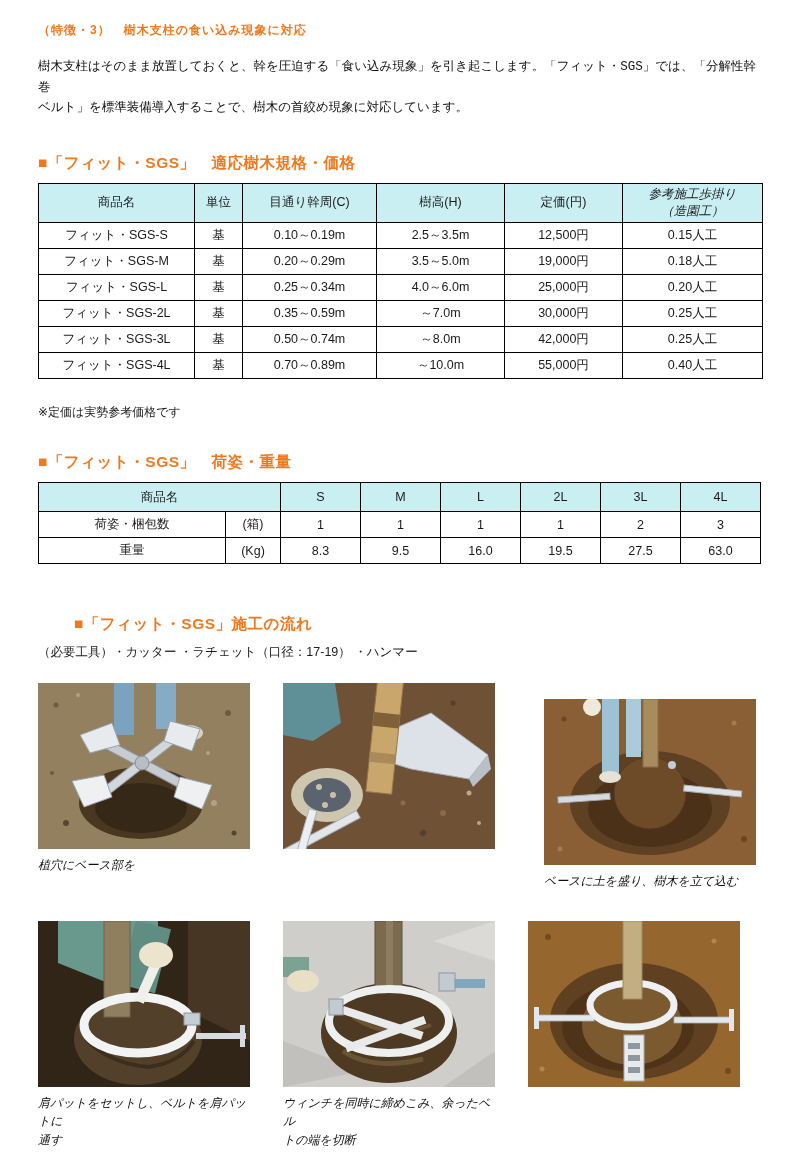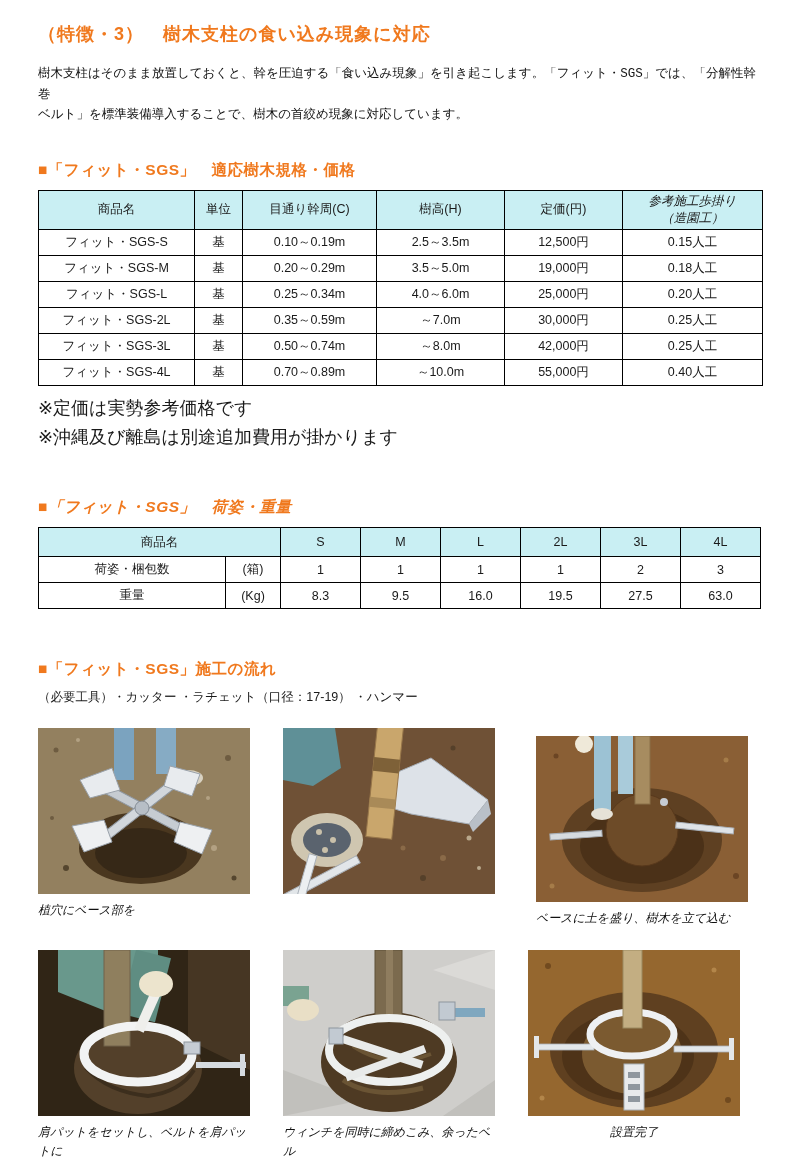--- a/index.html
+++ b/index.html
@@ -3,50 +3,50 @@
 <meta charset="utf-8">
 <style>
   html,body{margin:0;padding:0;background:#ffffff;}
   body{
     width:800px;height:1157px;overflow:hidden;
     font-family:"Liberation Sans","DejaVu Sans",sans-serif;
     color:#1a1a1a;
   }
   .page{padding:22px 36px 20px 38px;}
   .page-title{
-    font-size:18px;font-weight:bold;color:#f0791e;
+    font-size:12px;font-weight:bold;color:#f0791e;
     margin:0 0 18px 0;letter-spacing:1px;
   }
   .intro{
     font-size:12.5px;line-height:1.65;margin:0 0 34px 0;
     white-space:pre-line;color:#111;font-family:Liberation Mono, monospace;
   }
   .section-heading{
     font-size:15.5px;font-weight:bold;color:#f0791e;
     margin:0 0 9px 0;letter-spacing:0.5px;
   }
   .sec1{margin-top:0;}
-  .sec2{margin-top:46px;font-style:italic;}
-  .sec3{margin-top:50px;}
+  .sec2{margin-top:30px;}
+  .sec3{margin-top:50px;margin-left:36px;}
   table{border-collapse:collapse;table-layout:fixed;background:#14532d;}
   table,th,td{border:1.4px solid #000;}
   th{
     background:#c9eff3;font-weight:normal;font-size:12.5px;
     text-align:center;vertical-align:middle;padding:2px 2px;
   }
   td{
     font-size:12.5px;text-align:center;vertical-align:middle;
     padding:2px 2px;height:21px;background:#fff;
   }
   .spec-table{width:724px;}
   .spec-table th{height:34px;}
   .spec-table .two-line{white-space:pre-line;line-height:1.35;font-style:italic;}
   .weight-table{width:722px;margin-top:0;}
   .weight-table th{height:24px;}
-  .notes{margin:8px 0 0 0;font-size:18px;line-height:1.6;}
+  .notes{margin:24px 0 0 0;font-size:12px;line-height:1.6;}
   .notes div{margin:0;}
   .tools-line{font-size:12.5px;margin:7px 0 0 0;}
   .steps{display:flex;gap:33px;margin-top:22px;}
   .steps.row2{margin-top:14px;}
   .step{width:212px;font-style:italic;}
   .photo{display:block;width:212px;height:166px;}
   .step-caption{
     font-size:12px;line-height:1.55;margin-top:7px;color:#111;
     white-space:pre-line;text-align:left;
   }
@@ -131,21 +131,20 @@
         <td>0.70～0.89m</td>
         <td>～10.0m</td>
         <td>55,000円</td>
         <td>0.40人工</td>
       </tr>
     </tbody>
   </table>
 
   <div class="notes">
     <div>※定価は実勢参考価格です</div>
-    <div>※沖縄及び離島は別途追加費用が掛かります</div>
   </div>
 
   <h2 class="section-heading sec2">■「フィット・SGS」　荷姿・重量</h2>
 
   <table class="weight-table">
     <colgroup>
       <col style="width:187px">
         <col style="width:55px">
       <col style="width:80px">
         <col style="width:80px">
@@ -253,21 +252,21 @@
         </g>
         <g transform="rotate(-28 40 150)">
             <rect x="-12" y="146" width="92" height="8" fill="#e2e6e9" stroke="#aab1b9"></rect>
           </g>
         <g transform="rotate(16 24 148)">
             <rect x="20" y="126" width="8" height="42" fill="#eceff1" stroke="#aab1b9"></rect>
           </g>
       </svg>
     </figure>
 
-    <figure class="step" style="margin:8px">
+    <figure class="step" style="margin:16px">
       <svg class="photo" viewBox="0 0 212 166">
         <rect width="212" height="166" fill="#8a5f35"></rect>
         <circle cx="20" cy="20" r="2.5" fill="#6b4524"></circle>
           <circle cx="190" cy="24" r="2.5" fill="#a57c49"></circle>
         <circle cx="200" cy="140" r="3" fill="#6b4524"></circle>
           <circle cx="16" cy="150" r="2.5" fill="#a57c49"></circle>
         <ellipse cx="106" cy="104" rx="80" ry="52" fill="#5e4022"></ellipse>
         <ellipse cx="106" cy="110" rx="62" ry="38" fill="#4b3118"></ellipse>
         <circle cx="106" cy="94" r="36" fill="#6d4b28" stroke="#59391c"></circle>
         <g transform="rotate(6 140 88)">
@@ -356,18 +355,17 @@
         <rect x="6" y="86" width="5" height="22" fill="#e3e7ea"></rect>
         <rect x="146" y="96" width="58" height="6" fill="#e3e7ea" stroke="#aab1b8" stroke-width="0.8"></rect>
         <rect x="201" y="88" width="5" height="22" fill="#e3e7ea"></rect>
         <ellipse cx="104" cy="84" rx="42" ry="22" fill="none" stroke="#eef0f2" stroke-width="7"></ellipse>
         <rect x="96" y="114" width="20" height="46" fill="#e8eaec" stroke="#aab1b8"></rect>
         <rect x="100" y="122" width="12" height="6" fill="#8f979f"></rect>
         <rect x="100" y="134" width="12" height="6" fill="#8f979f"></rect>
         <rect x="100" y="146" width="12" height="6" fill="#8f979f"></rect>
         <rect x="95" y="0" width="19" height="78" fill="#c3ae82" stroke="#9b8a61"></rect>
       </svg>
-      <figcaption class="step-caption center">設置完了</figcaption>
     </figure>
 
   </div>
 
 </div>
 
 </body></html>

